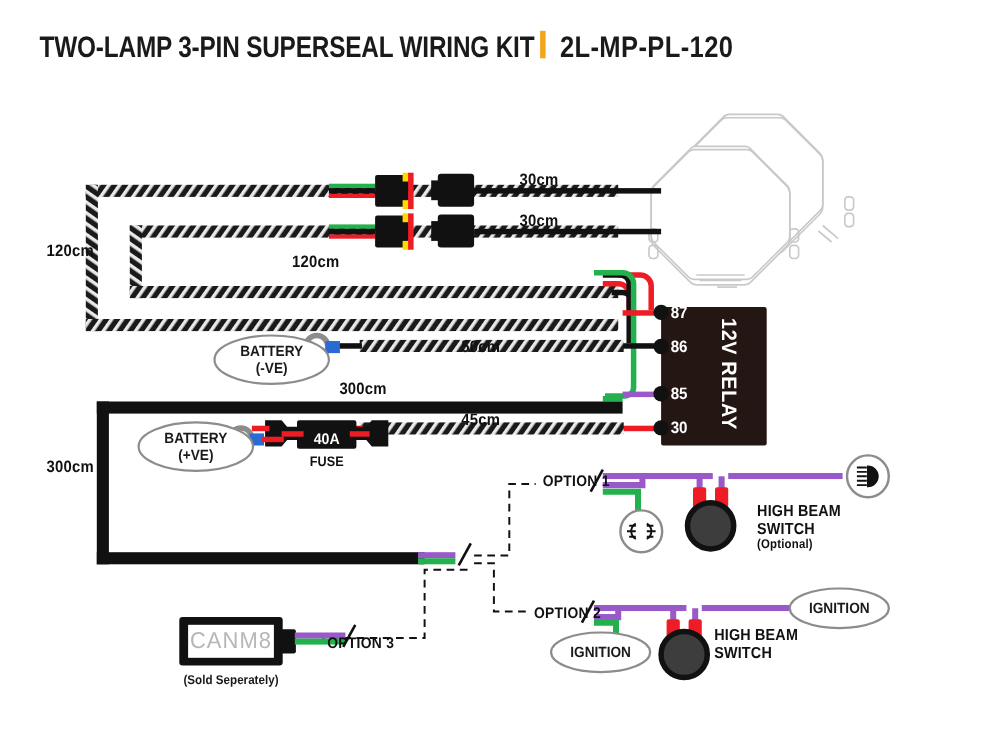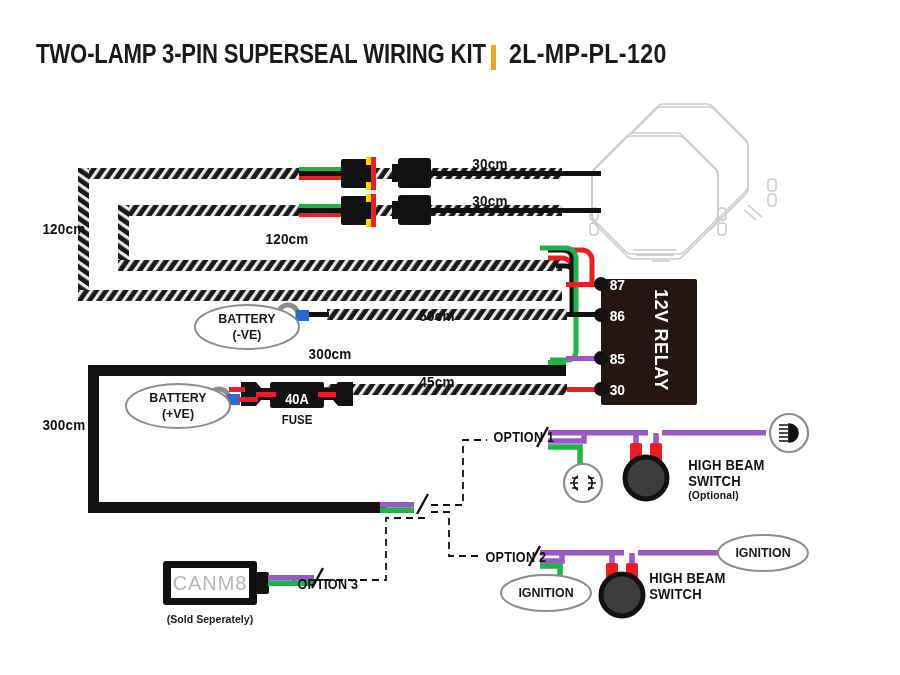--- a/index.html
+++ b/index.html
@@ -21,21 +21,21 @@
     top: 0;
     width: 900px;
     height: 675px;
   }
   #title-bar {
     position: absolute;
     left: 36px;
     top: 28px;
     height: 42px;
     display: flex;
-    align-items: flex-end;
+    align-items: flex-start;
     gap: 4px;
   }
   .title-main {
     font-family: "Liberation Sans Narrow", "Liberation Sans", sans-serif;
     font-weight: 700;
     font-size: 27px;
     letter-spacing: -0.2px;
     color: #1a1a1a;
     transform: scaleX(0.82);
     transform-origin: left center;

